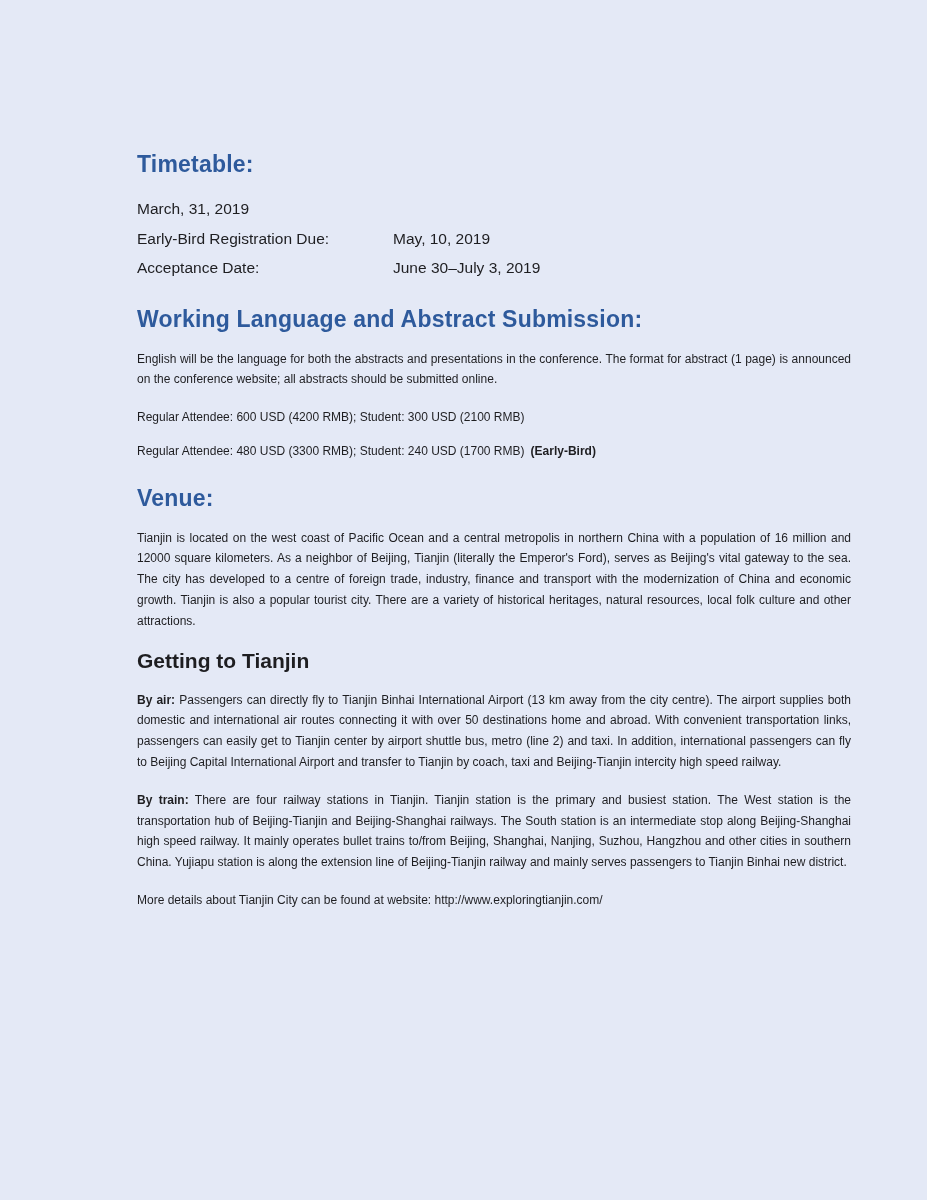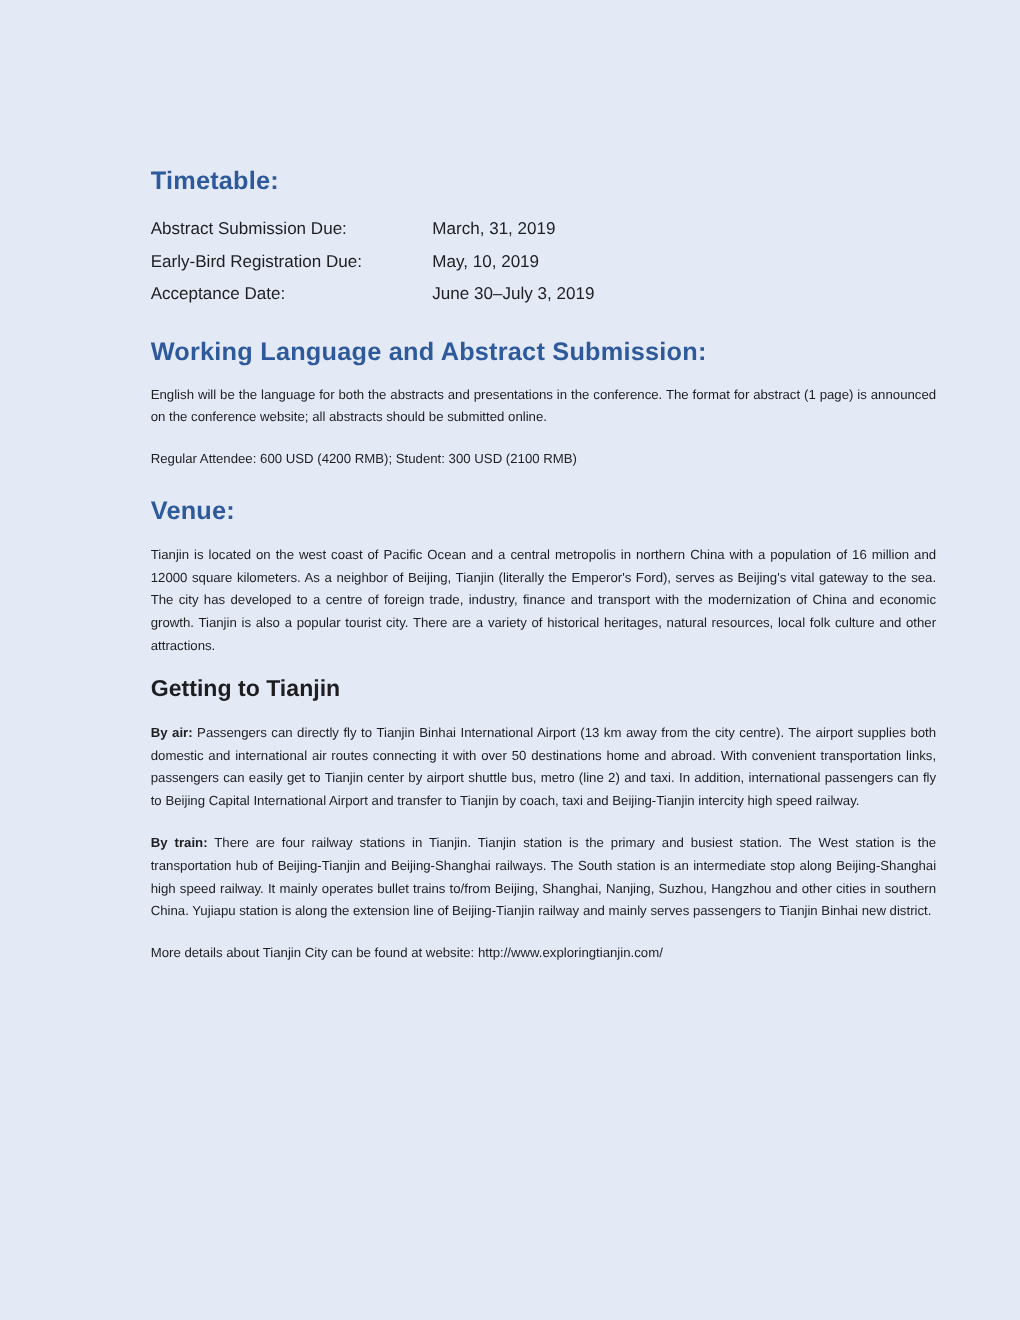--- a/index.html
+++ b/index.html
@@ -67,40 +67,40 @@
 </style>
 </head>
 <body>
 
 <div class="page">
 
   <h2 class="section-heading">Timetable:</h2>
 
   <div class="timetable">
     <div class="trow">
-      <span class="tlabel">Abstract Submission Due:</span>
       <span class="tvalue">March, 31, 2019</span>
     </div>
     <div class="trow">
       <span class="tlabel">Early-Bird Registration Due:</span>
       <span class="tvalue">May, 10, 2019</span>
     </div>
     <div class="trow">
       <span class="tlabel">Acceptance Date:</span>
       <span class="tvalue">June 30–July 3, 2019</span>
     </div>
   </div>
 
   <h2 class="section-heading spaced">Working Language and Abstract Submission:</h2>
 
   <p class="body justify">English will be the language for both the abstracts and presentations in the conference. The format for abstract (1 page) is announced on the conference website; all abstracts should be submitted online.</p>
 
 
   <p class="body fee-line">Regular Attendee: 600 USD (4200 RMB); Student: 300 USD (2100 RMB)</p>
 
+  <p class="body fee-line"><span>Regular Attendee: 480 USD (3300 RMB); Student: 240 USD (1700 RMB)</span><span class="gap-bold">(Early-Bird)</span></p>
 
   <h2 class="section-heading spaced">Venue:</h2>
 
   <p class="body justify">Tianjin is located on the west coast of Pacific Ocean and a central metropolis in northern China with a population of 16 million and 12000 square kilometers. As a neighbor of Beijing, Tianjin (literally the Emperor's Ford), serves as Beijing's vital gateway to the sea. The city has developed to a centre of foreign trade, industry, finance and transport with the modernization of China and economic growth. Tianjin is also a popular tourist city. There are a variety of historical heritages, natural resources, local folk culture and other attractions.</p>
 
   <p class="sub-heading">Getting to Tianjin</p>
 
   <p class="body justify"><strong class="lead">By air:</strong><span> Passengers can directly fly to Tianjin Binhai International Airport (13 km away from the city centre). The airport supplies both domestic and international air routes connecting it with over 50 destinations home and abroad. With convenient transportation links, passengers can easily get to Tianjin center by airport shuttle bus, metro (line 2) and taxi. In addition, international passengers can fly to Beijing Capital International Airport and transfer to Tianjin by coach, taxi and Beijing-Tianjin intercity high speed railway.</span></p>
 
   <p class="body justify"><strong class="lead">By train:</strong><span> There are four railway stations in Tianjin. Tianjin station is the primary and busiest station. The West station is the transportation hub of Beijing-Tianjin and Beijing-Shanghai railways. The South station is an intermediate stop along Beijing-Shanghai high speed railway. It mainly operates bullet trains to/from Beijing, Shanghai, Nanjing, Suzhou, Hangzhou and other cities in southern China. Yujiapu station is along the extension line of Beijing-Tianjin railway and mainly serves passengers to Tianjin Binhai new district.</span></p>

